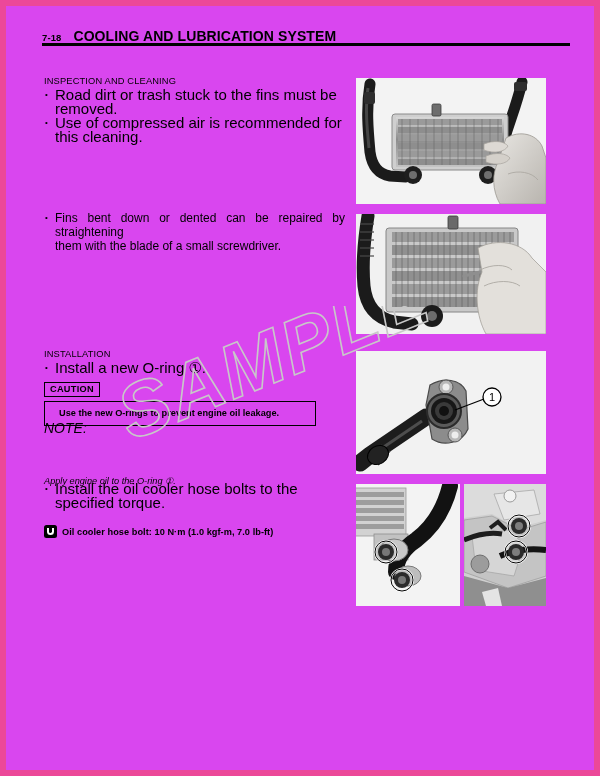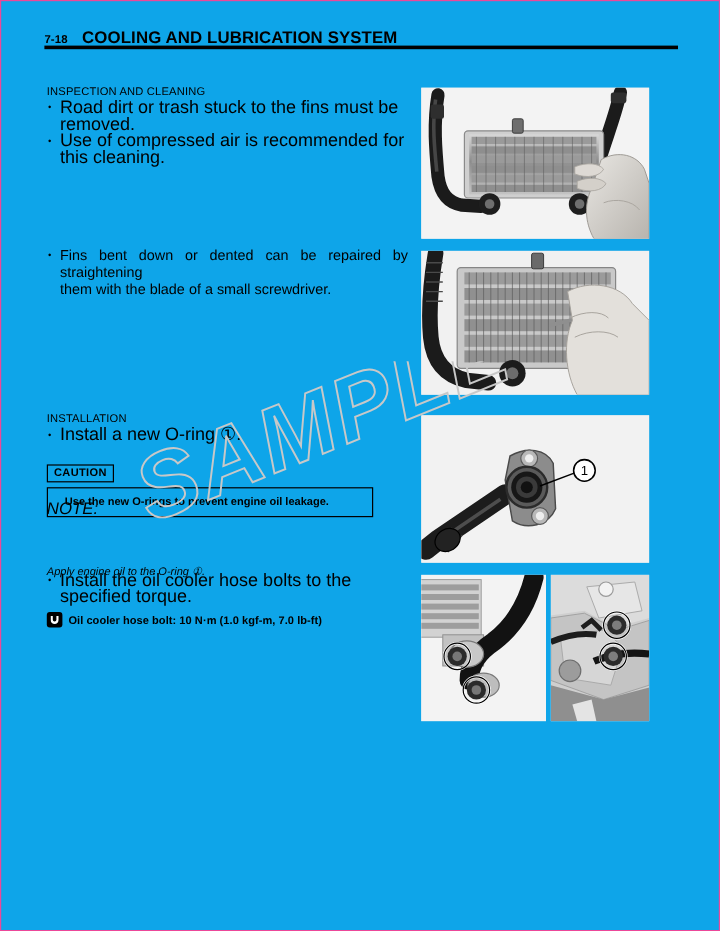--- a/index.html
+++ b/index.html
@@ -8,22 +8,22 @@
     background: #ffffff;
   }
   body {
     font-family: "Liberation Sans", sans-serif;
     color: #000000;
   }
   .page {
     position: relative;
     width: 600px;
     height: 776px;
-    background: #0ea5e9;
-    border: 1px solid #ec4899;
+    background: #d946ef;
+    border: 6px solid #ec4899;
     box-sizing: border-box;
     overflow: hidden;
   }
 
   
   .page-header {
     position: absolute;
     left: 36px;
     top: 22px;
     width: 528px;
@@ -103,21 +103,21 @@
   .fins-line2 { display: block; }
 
   
   .caution-label {
     display: inline-block;
     border: 1.3px solid #000;
     padding: 1px 5px 2px 5px;
     font-size: 9.2px;
     font-weight: bold;
     letter-spacing: 0.3px;
-    margin-top: 16px;
+    margin-top: 6px;
   }
   .caution-box {
     border: 1.3px solid #000;
     width: 272px;
     box-sizing: border-box;
     margin-top: 4px;
     padding: 5px 6px 6px 14px;
   }
   .caution-text {
     font-size: 9.2px;
@@ -136,21 +136,21 @@
     font-style: italic;
     line-height: 13.5px;
     margin-top: 39px;
   }
 
   
   .torque-line {
     display: flex;
     align-items: center;
     gap: 5px;
-    margin-top: 6px;
+    margin-top: 16px;
   }
   .torque-icon {
     flex: 0 0 auto;
     width: 13px;
     height: 13px;
     background: #000;
     border-radius: 2.5px;
     position: relative;
   }
   .torque-icon::before {

